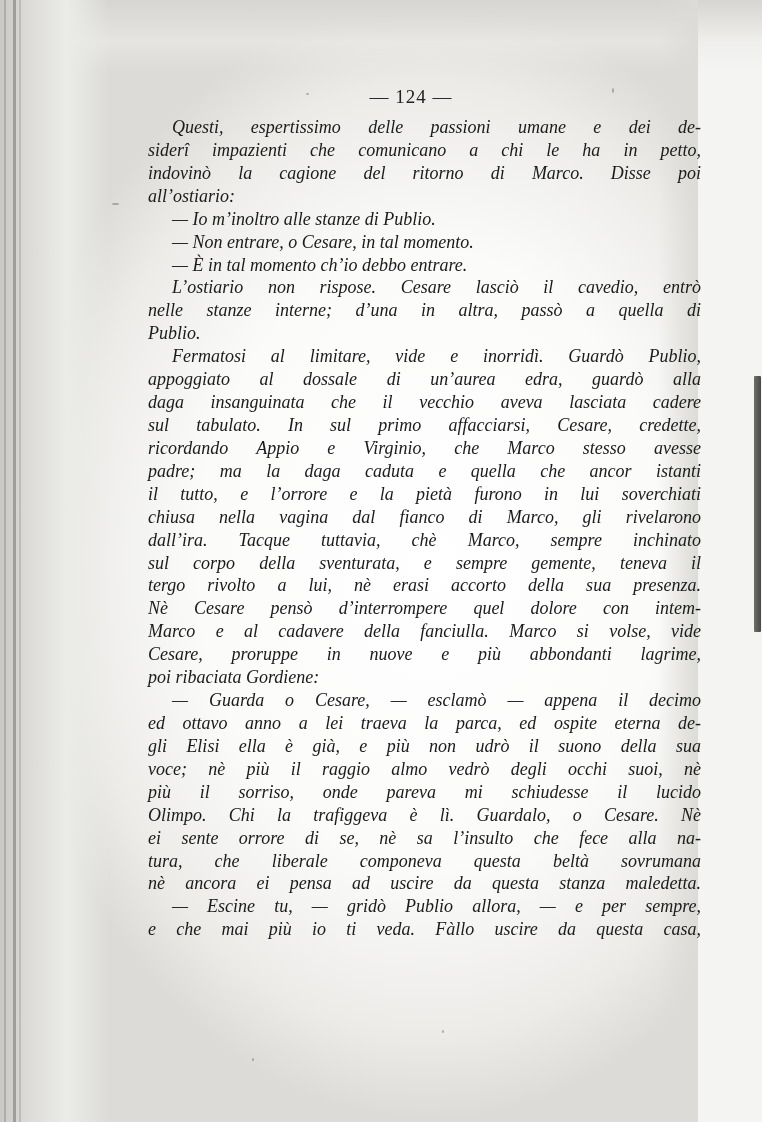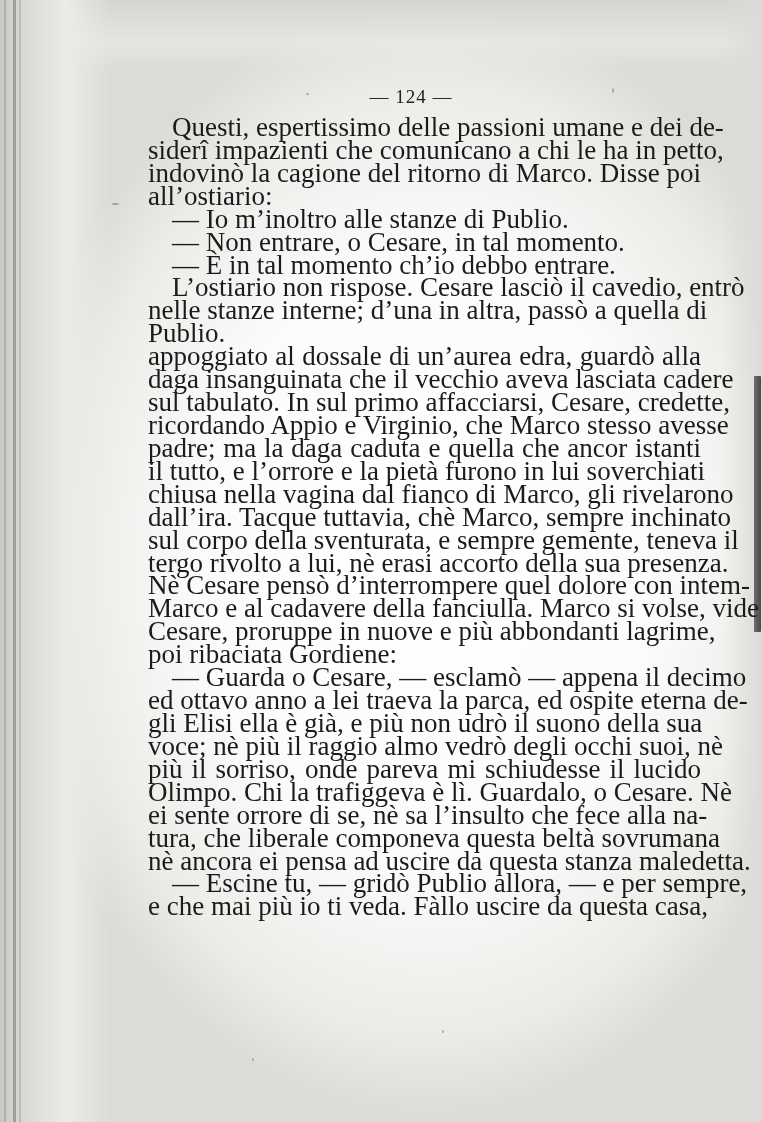--- a/index.html
+++ b/index.html
@@ -11,23 +11,24 @@
     height: 1122px;
     overflow: hidden;
     position: relative;
     background: #f4f4f2;
     font-family: "Liberation Serif", "DejaVu Serif", serif;
     color: #1a1a1a;
   }
   .page {
     position: absolute;
     left: 0; top: 0;
-    width: 762px; height: 1122px;
+    width: 650px; height: 1122px;
     background:
       radial-gradient(ellipse 420px 560px at 430px 560px, #ffffff 0%, #fbfbfa 55%, #ecebe8 85%, #dcdbd7 100%);
+    padding-left: 48px;
   }
   .edge-shade-left {
     position: absolute;
     left: 0; top: 0;
     width: 110px; height: 1122px;
     background: linear-gradient(to right, #c9c8c4 0%, #d9d8d5 20%, #ebebe8 60%, rgba(255,255,255,0) 100%);
   }
   .gutter-line {
     position: absolute;
     top: 0;
@@ -64,23 +65,24 @@
     text-align: center;
     font-size: 19px;
     letter-spacing: 1px;
     color: #222;
   }
   .text-block {
     position: absolute;
     left: 148px;
     top: 116px;
     width: 553px;
-    font-size: 27px;
+    font-size: 18px;
     line-height: 22.93px;
     color: #1b1b1b;
+    font-style: italic;
   }
   .line {
     display: block;
     white-space: nowrap;
     text-align: justify;
     text-align-last: justify;
     height: 22.93px;
   }
   .line.last {
     text-align-last: left;
@@ -119,20 +121,21 @@
       <span class="line indent">Questi, espertissimo delle passioni umane e dei de-</span>
       <span class="line">siderî impazienti che comunicano a chi le ha in petto,</span>
       <span class="line">indovinò la cagione del ritorno di Marco. Disse poi</span>
       <span class="line last">all’ostiario:</span>
       <span class="line indent last">— Io m’inoltro alle stanze di Publio.</span>
       <span class="line indent last">— Non entrare, o Cesare, in tal momento.</span>
       <span class="line indent last">— È in tal momento ch’io debbo entrare.</span>
       <span class="line indent">L’ostiario non rispose. Cesare lasciò il cavedio, entrò</span>
       <span class="line">nelle stanze interne; d’una in altra, passò a quella di</span>
       <span class="line last">Publio.</span>
+      <span class="line indent">Fermatosi al limitare, vide e inorridì. Guardò Publio,</span>
       <span class="line">appoggiato al dossale di un’aurea edra, guardò alla</span>
       <span class="line">daga insanguinata che il vecchio aveva lasciata cadere</span>
       <span class="line">sul tabulato. In sul primo affacciarsi, Cesare, credette,</span>
       <span class="line">ricordando Appio e Virginio, che Marco stesso avesse</span>
       <span class="line">padre; ma la daga caduta e quella che ancor istanti</span>
       <span class="line">il tutto, e l’orrore e la pietà furono in lui soverchiati</span>
       <span class="line">chiusa nella vagina dal fianco di Marco, gli rivelarono</span>
       <span class="line">dall’ira. Tacque tuttavia, chè Marco, sempre inchinato</span>
       <span class="line">sul corpo della sventurata, e sempre gemente, teneva il</span>
       <span class="line">tergo rivolto a lui, nè erasi accorto della sua presenza.</span>

